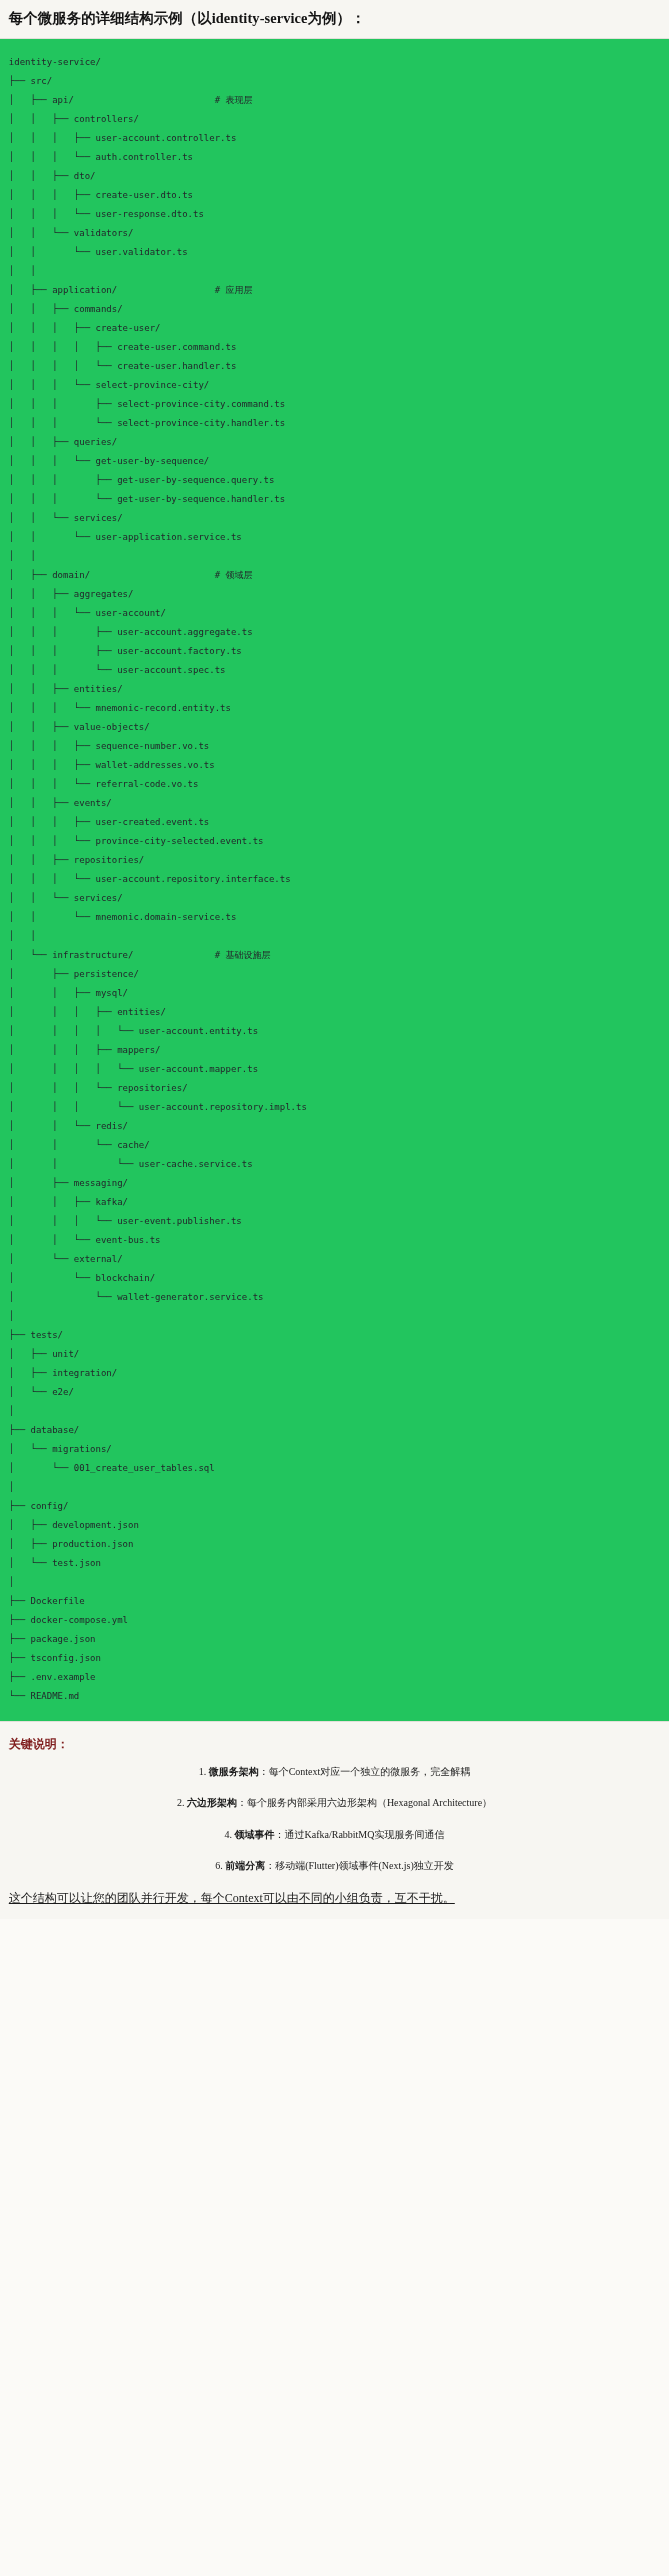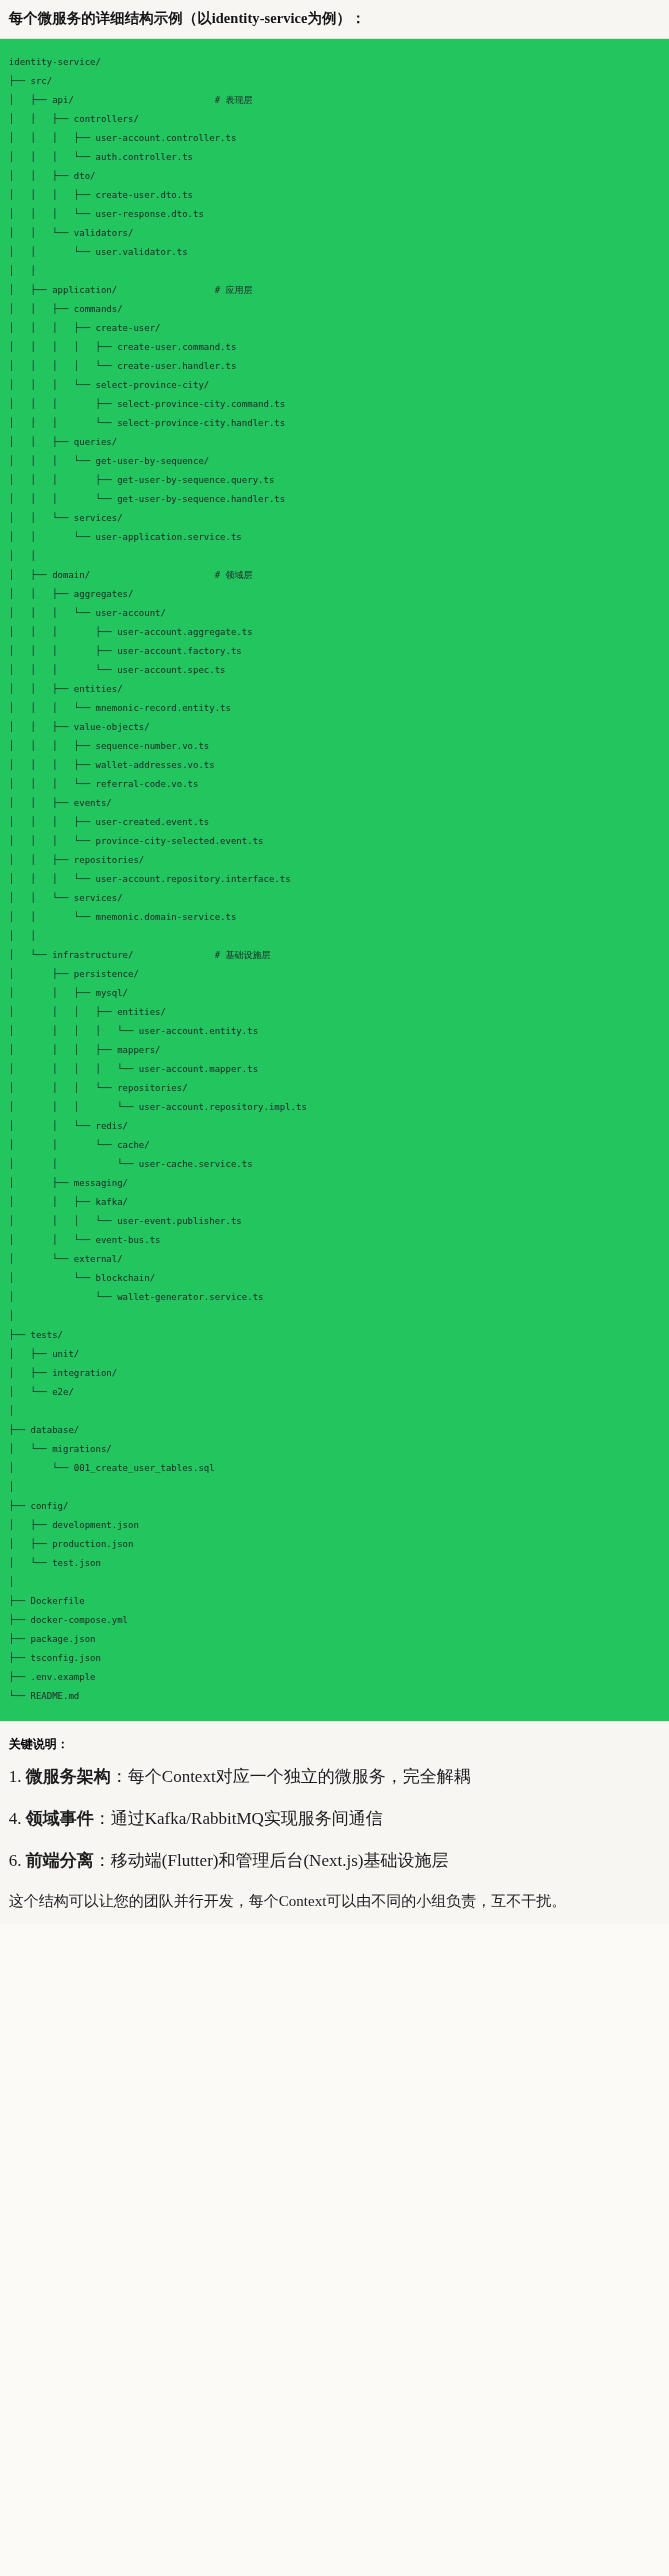--- a/index.html
+++ b/index.html
@@ -53,48 +53,50 @@
 
   
   .notes-block {
     padding: 10px 8.8px 6.3px 8.8px;
     background: #f7f6f2;
     border-top: 0.6px solid #e2e0da;
   }
   .notes-heading {
     font-size: 12px;
     font-weight: bold;
-    color: #000000;
+    color: #7f1d1d;
     margin: 3.8px 0 11.3px 0;
     font-family: "Liberation Serif", "DejaVu Serif", serif;
   }
   ol.notes-list {
     list-style: none;
     margin: 0;
     padding: 0;
   }
   ol.notes-list li {
-    font-size: 17px;
+    font-size: 10px;
     line-height: 1.5;
     color: #1c1c1c;
     margin: 0 0 16.3px 0;
     font-family: "Liberation Serif", "DejaVu Serif", serif;
+    text-align: center;
   }
   ol.notes-list li .num {
     font-family: "Liberation Serif", "DejaVu Serif", serif;
   }
   ol.notes-list li .term {
     font-weight: bold;
   }
   .closing-line {
-    font-size: 15px;
+    font-size: 12px;
     line-height: 1.55;
     color: #1c1c1c;
     margin: 8.8px 0 5px 0;
     font-family: "Liberation Serif", "DejaVu Serif", serif;
+    text-decoration: underline;
   }
 </style>
 </head>
 <body>
 
 <div class="page">
 
   <div class="title-block">
     <h1 class="doc-title">每个微服务的详细结构示例（以identity-service为例）：</h1>
   </div>
@@ -186,20 +188,21 @@
 ├── package.json
 ├── tsconfig.json
 ├── .env.example
 └── README.md</pre>
   </div>
 
   <div class="notes-block">
     <div class="notes-heading">关键说明：</div>
     <ol class="notes-list" id="notes-list">
         <li><span class="num">1.</span> <span class="term">微服务架构</span><span>：</span><span>每个Context对应一个独立的微服务，完全解耦</span></li>
+        <li><span class="num">2.</span> <span class="term">六边形架构</span><span>：</span><span>每个服务内部采用六边形架构（Hexagonal Architecture）</span></li>
         <li><span class="num">4.</span> <span class="term">领域事件</span><span>：</span><span>通过Kafka/RabbitMQ实现服务间通信</span></li>
-        <li><span class="num">6.</span> <span class="term">前端分离</span><span>：</span><span>移动端(Flutter)和管理后台(Next.js)基础设施层</span></li>
+        <li><span class="num">6.</span> <span class="term">前端分离</span><span>：</span><span>移动端(Flutter)领域事件(Next.js)独立开发</span></li>
       </ol>
     <div class="closing-line">这个结构可以让您的团队并行开发，每个Context可以由不同的小组负责，互不干扰。</div>
   </div>
 
 </div>
 
 
 </body></html>

